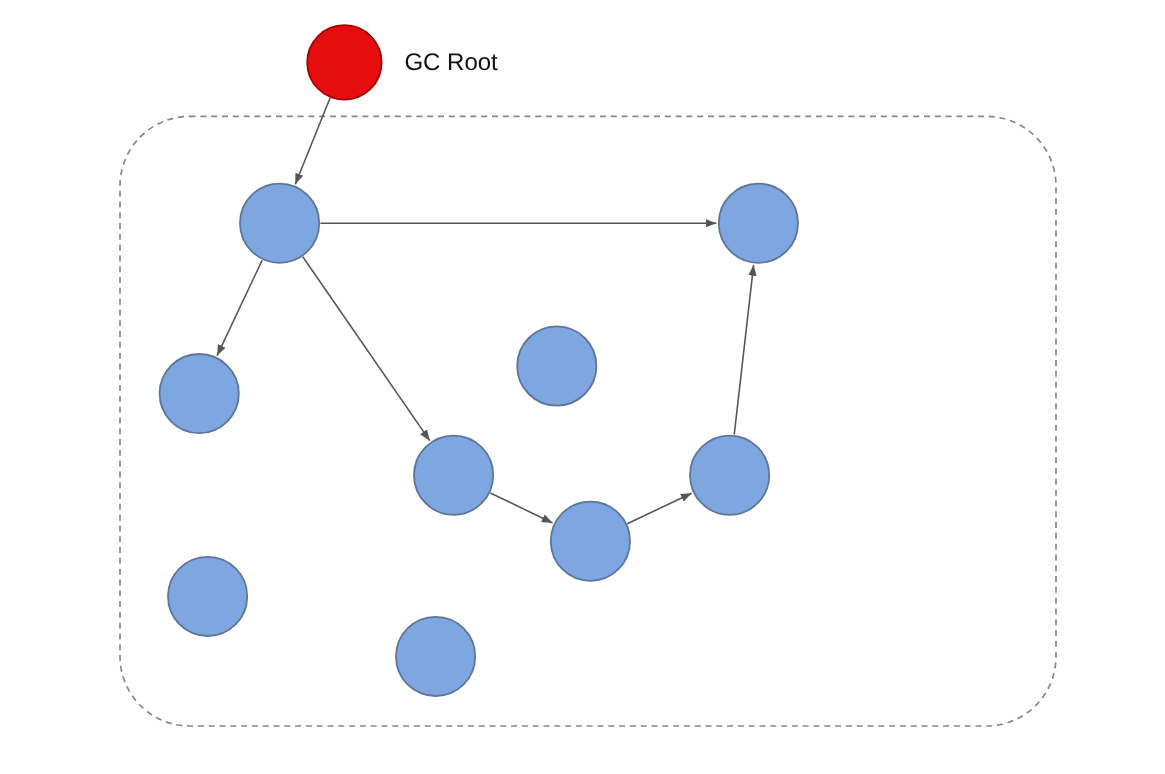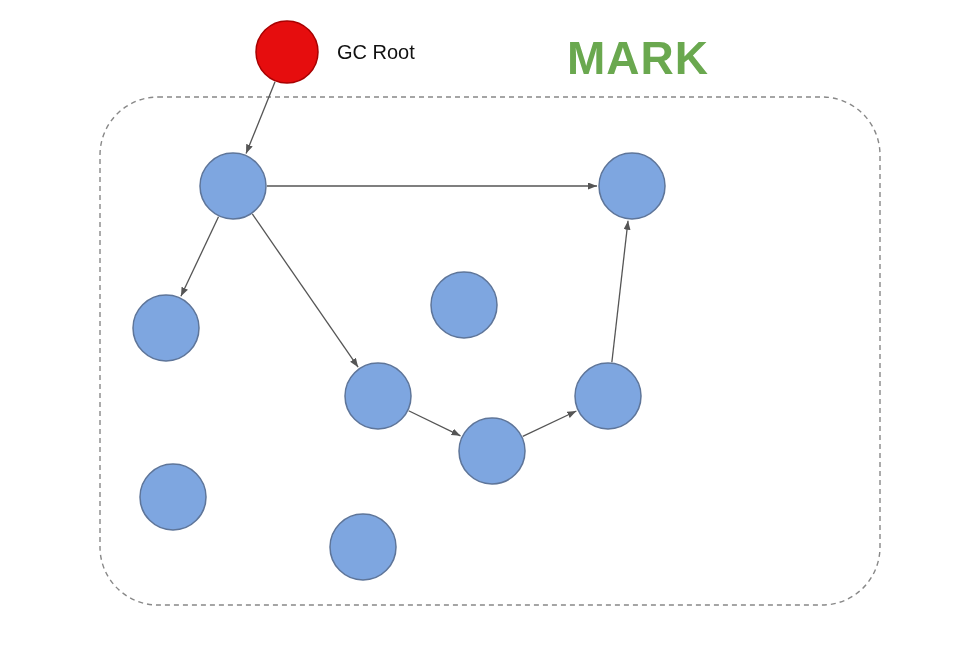--- a/index.html
+++ b/index.html
@@ -78,15 +78,14 @@
         <circle cx="492" cy="451" r="33" fill="#7ea6e0" stroke="#5e7599" stroke-width="1.5"></circle>
         <circle cx="173" cy="497" r="33" fill="#7ea6e0" stroke="#5e7599" stroke-width="1.5"></circle>
         <circle cx="363" cy="547" r="33" fill="#7ea6e0" stroke="#5e7599" stroke-width="1.5"></circle>
         <circle cx="287" cy="52" r="31" fill="#e60d0e" stroke="#a80000" stroke-width="1.5"></circle>
       </g>
   </svg>
 
   <div class="label gc-root-label">GC Root</div>
 
 
-  <div class="label phase-title" style="color: rgb(106, 168, 79);">MARK</div>
 
 </div>
 
 </body></html>

